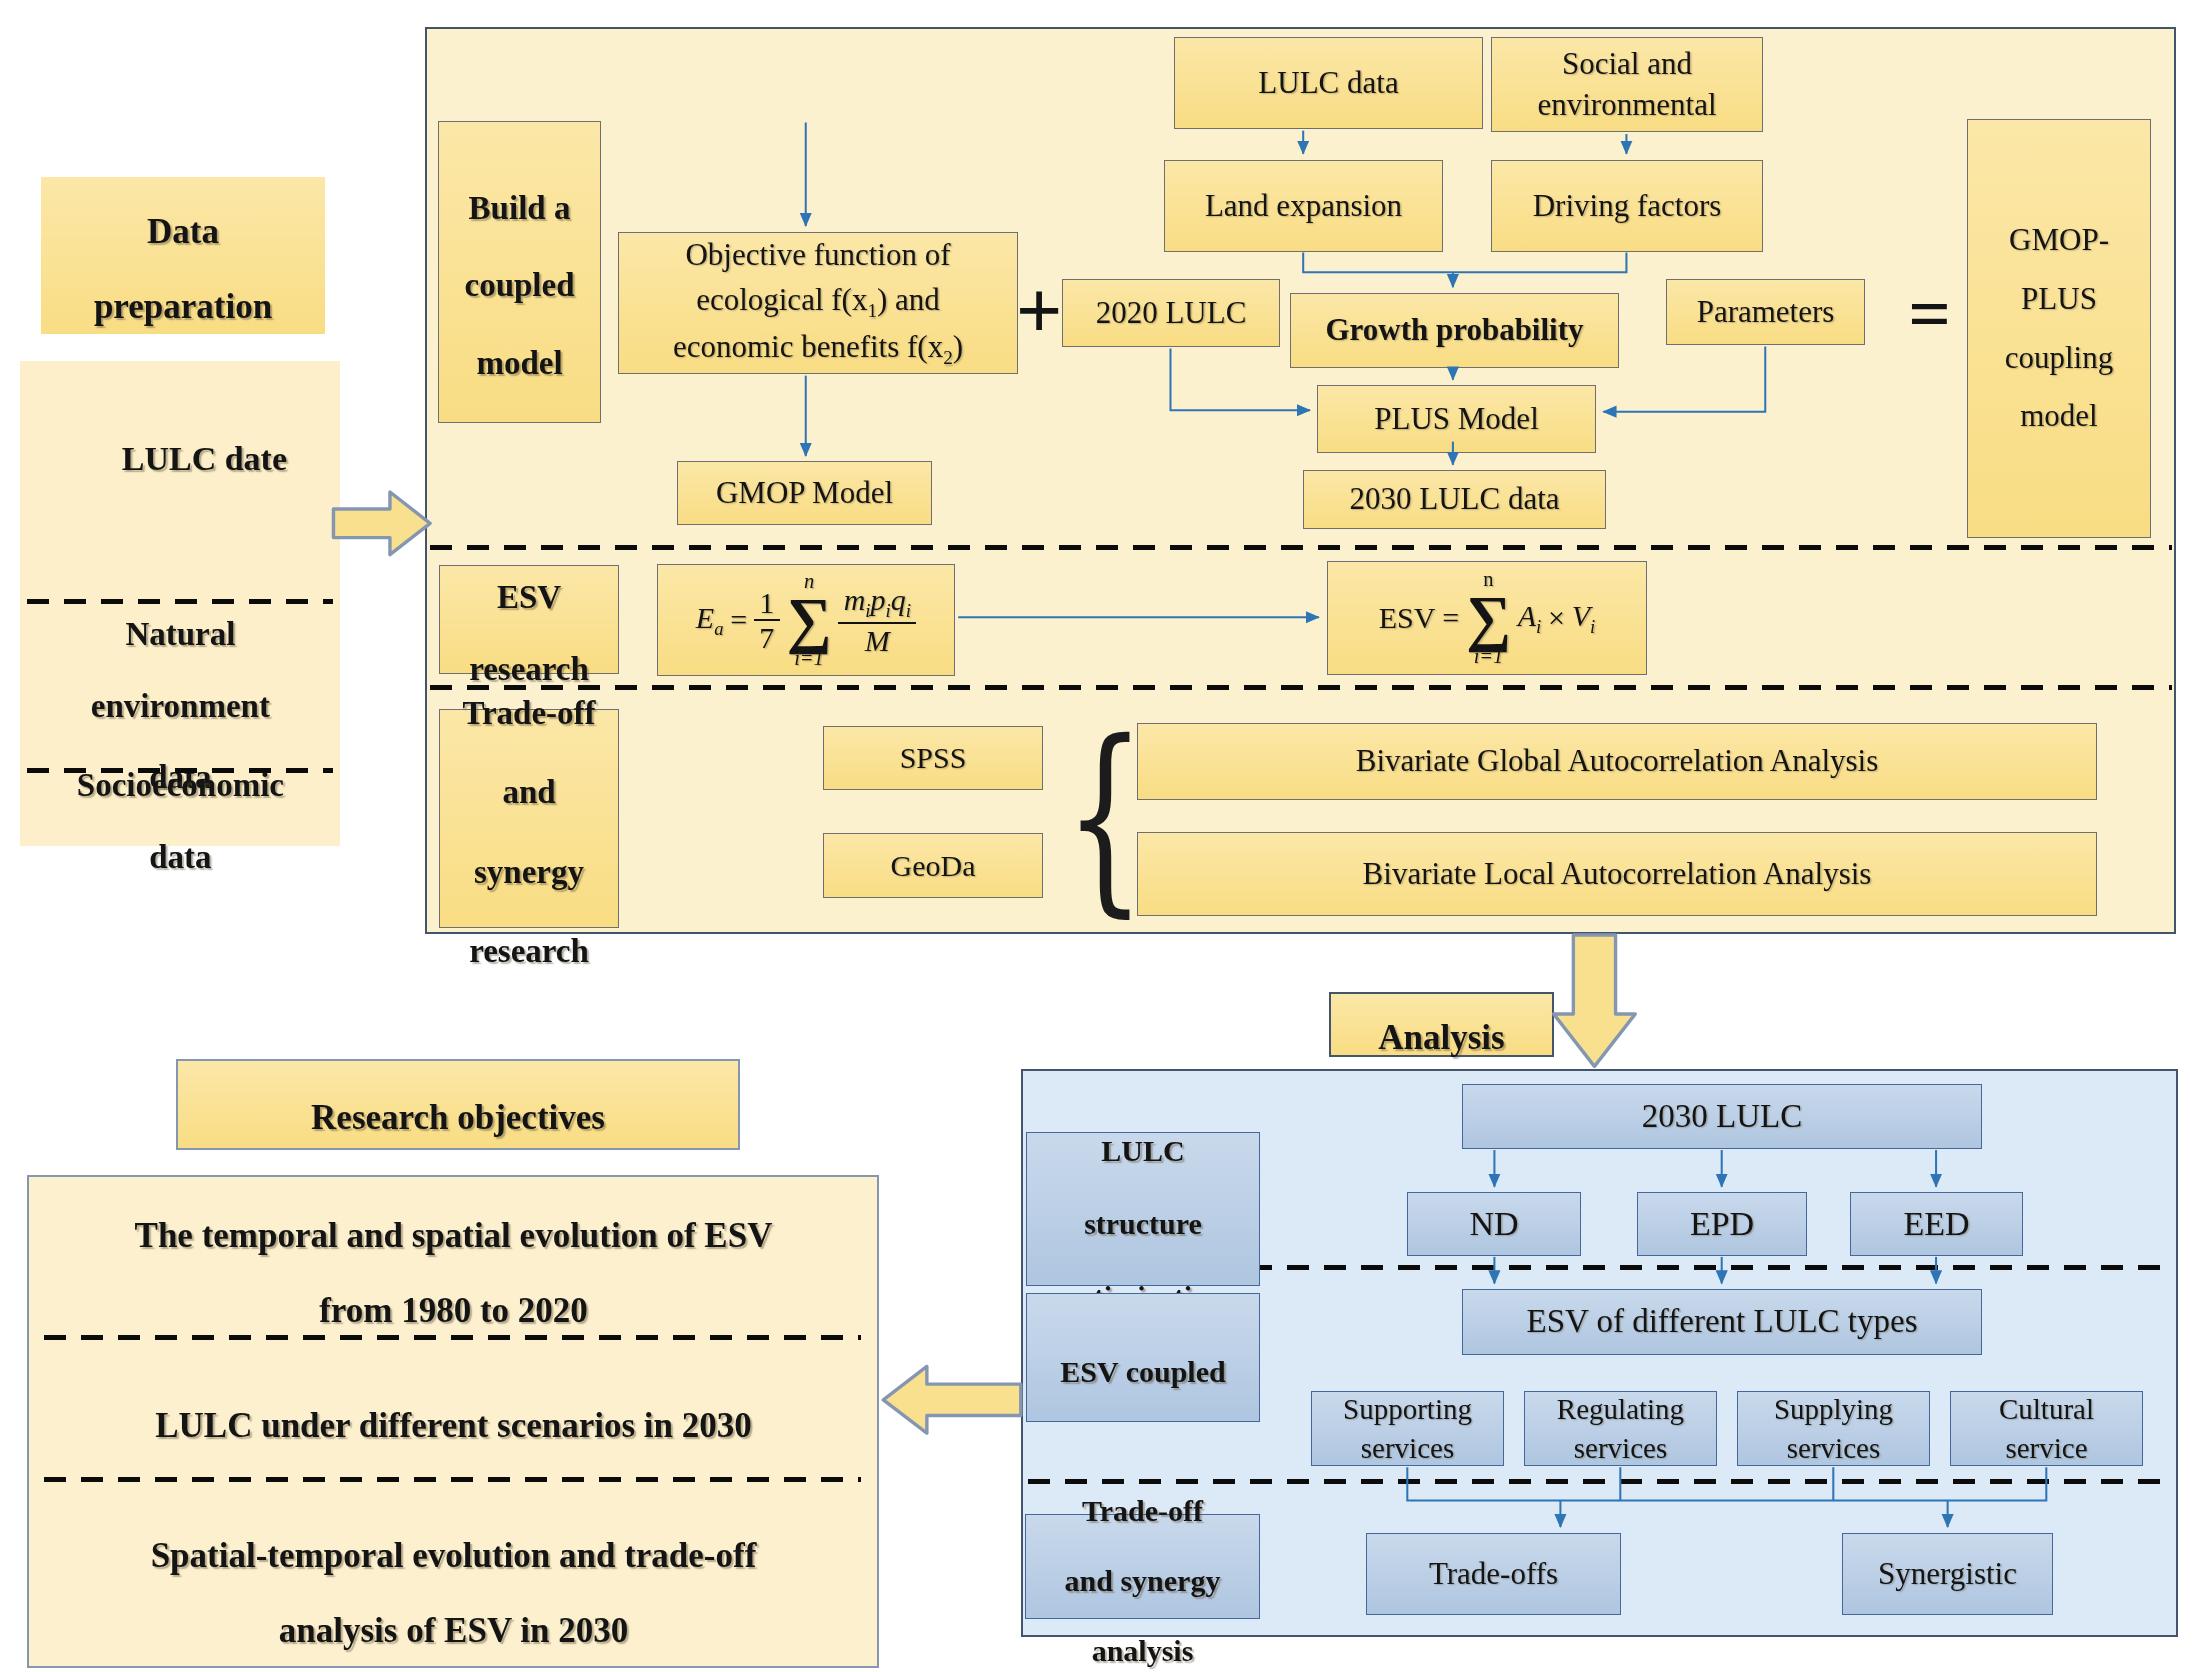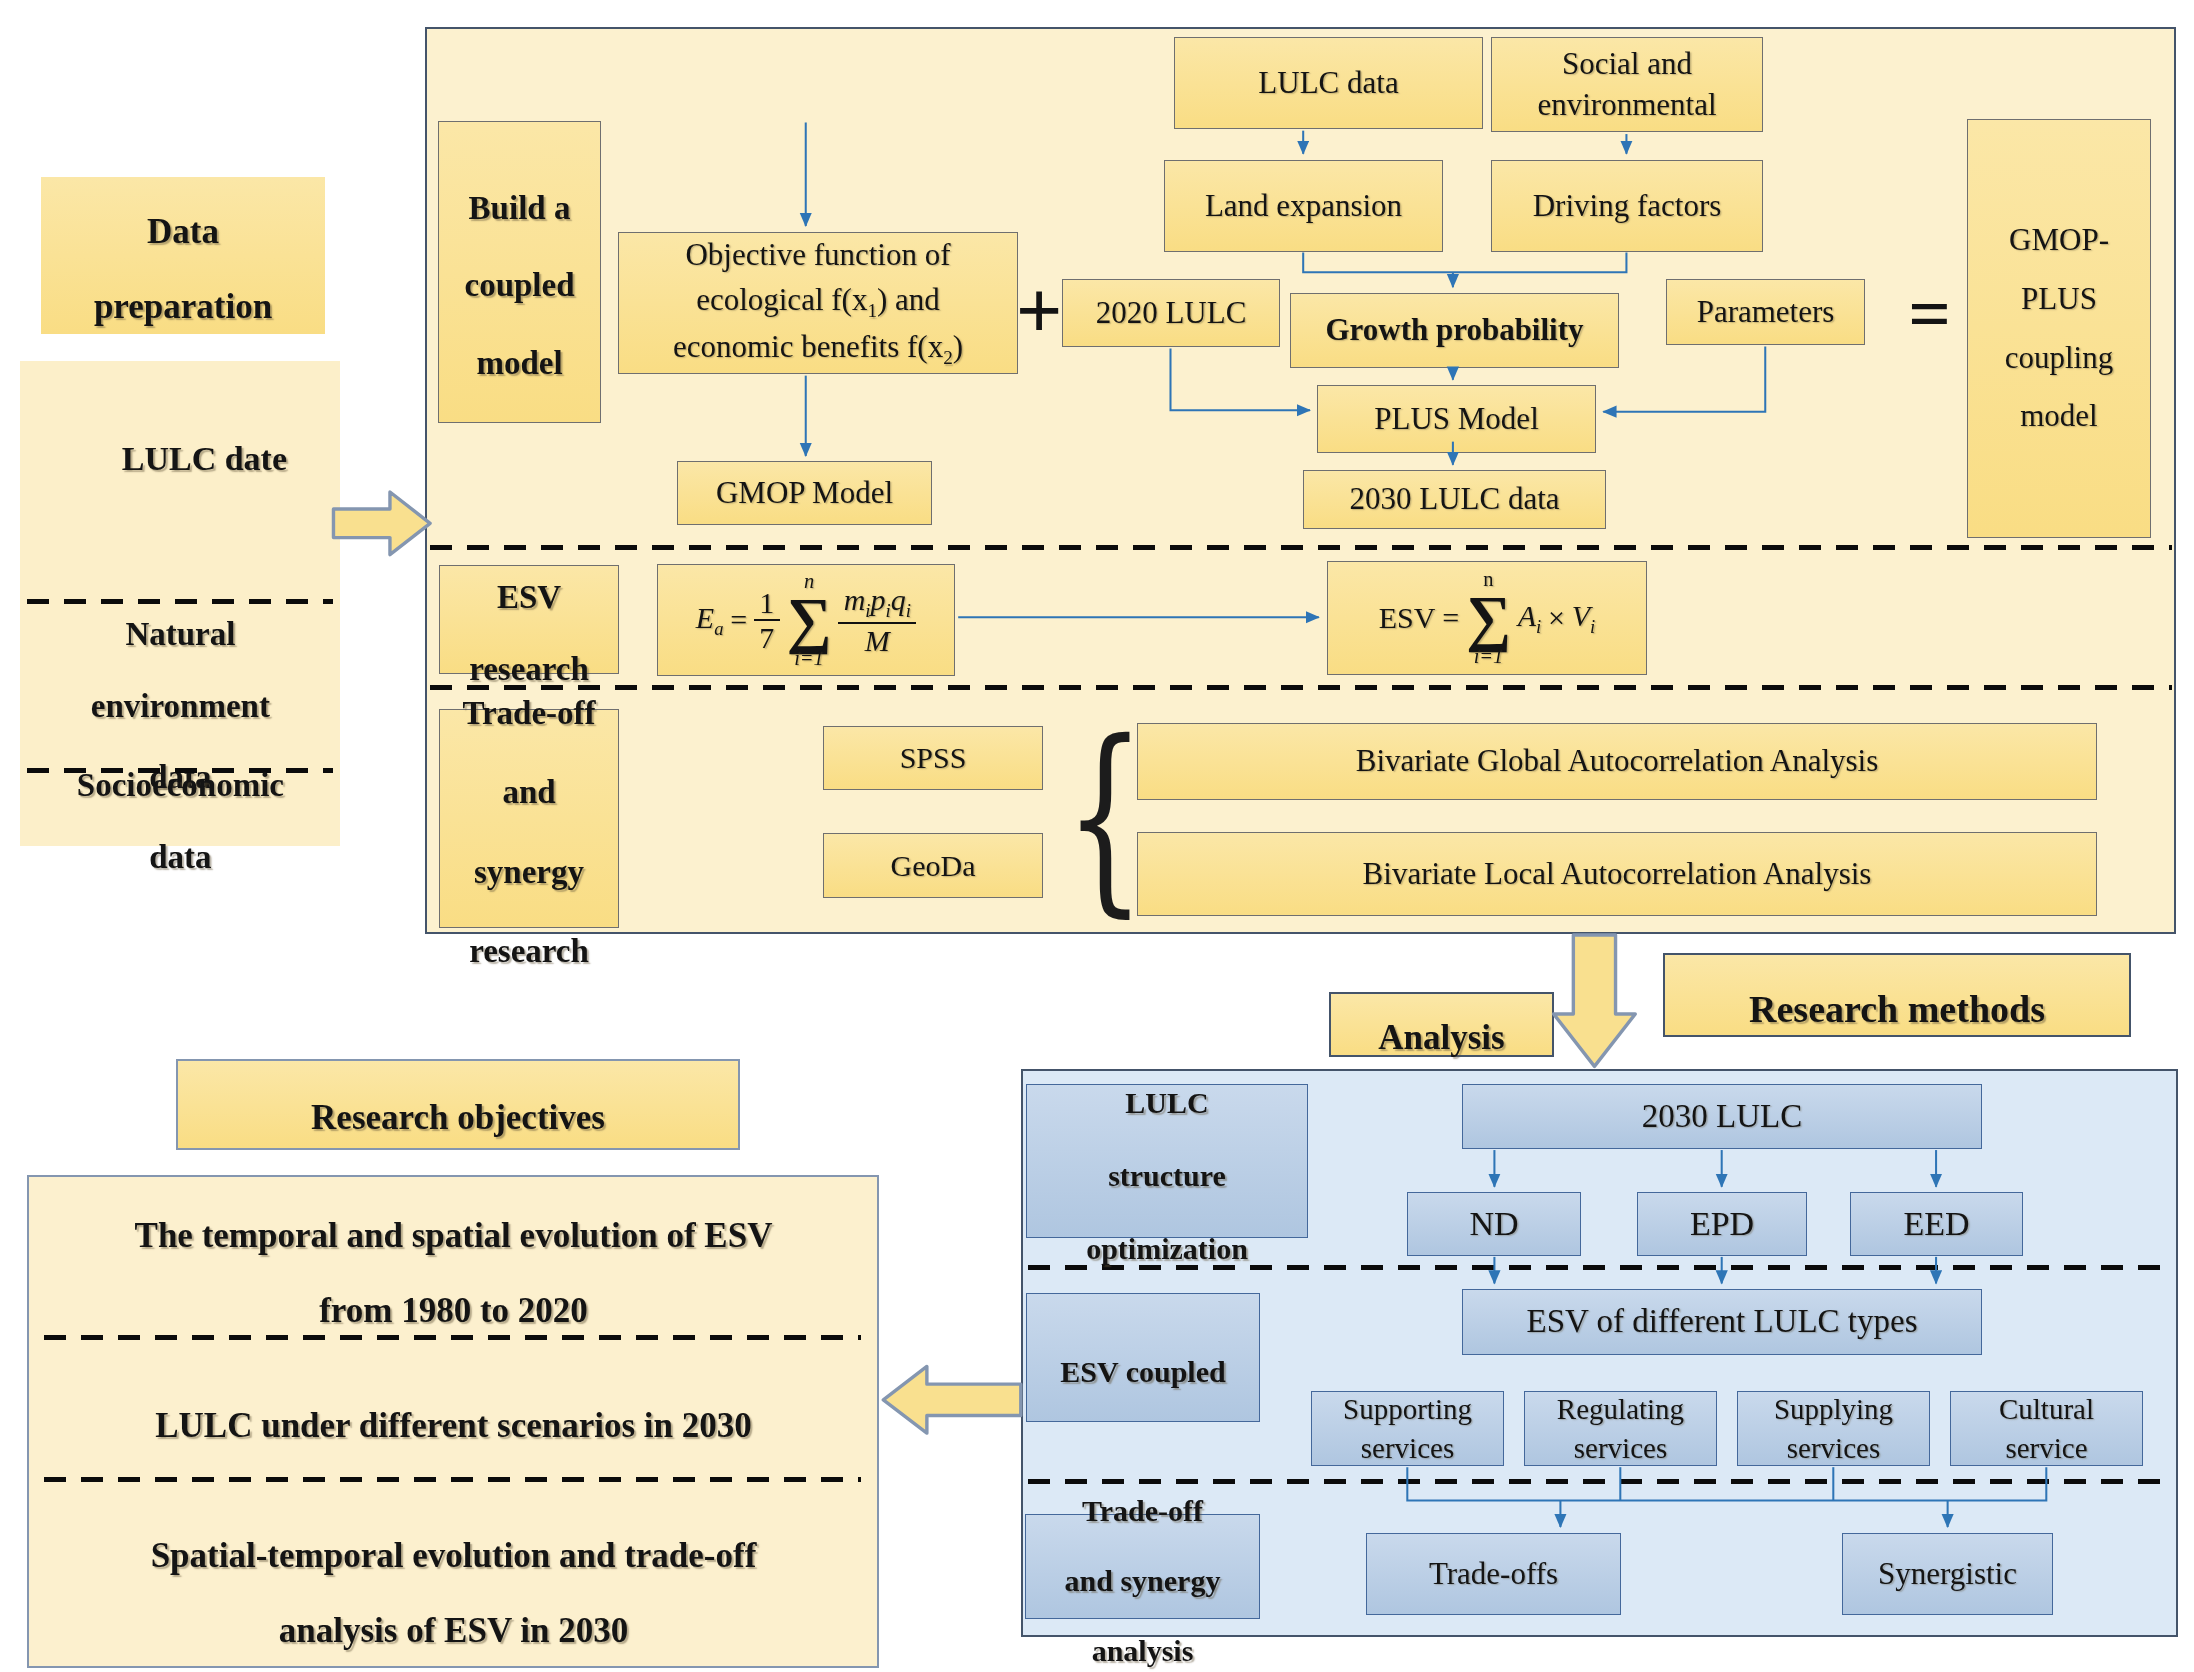--- a/index.html
+++ b/index.html
@@ -191,29 +191,26 @@
   </div>
 
   <div class="b yb" style="left:1137px;top:832px;width:960px;height:84px;">
     <span class="f46 tsl">Bivariate Local Autocorrelation Analysis</span>
   </div>
 
   <div class="b yb" style="left:1329px;top:992px;width:225px;height:65px;border:2px solid #44546A;">
     <span class="bold f52 ts">Analysis</span>
   </div>
 
-  <div class="b yb" style="left:1663px;top:953px;width:468px;height:84px;border:2px solid #44546A;">
-    <span class="bold f56 ts">Research methods</span>
-  </div>
 
   <div class="b panel-b" style="left:1021px;top:1069px;width:1157px;height:568px;"></div>
   <div class="dash" style="left:1028px;top:1265px;width:1145px;"></div>
   <div class="dash" style="left:1028px;top:1479px;width:1145px;"></div>
 
-  <div class="b bb" style="left:1026px;top:1084px;width:282px;height:154px;line-height:1.5;">
+  <div class="b bb" style="left:1026px;top:1132px;width:234px;height:154px;line-height:1.5;">
     <span class="bold f44 ts">LULC</span>
     <span class="bold f44 ts">structure</span>
     <span class="bold f44 ts">optimization</span>
   </div>
 
   <div class="b bb" style="left:1462px;top:1084px;width:520px;height:65px;">
     <span class="f48 tsl">2030 LULC</span>
   </div>
 
   <div class="b bb" style="left:1407px;top:1192px;width:174px;height:64px;">

